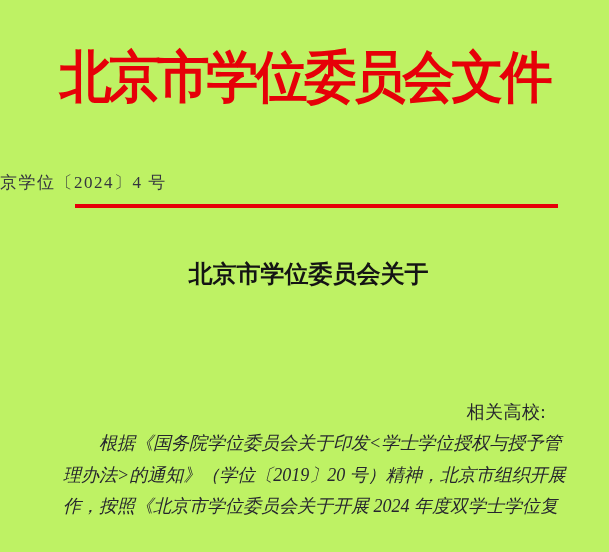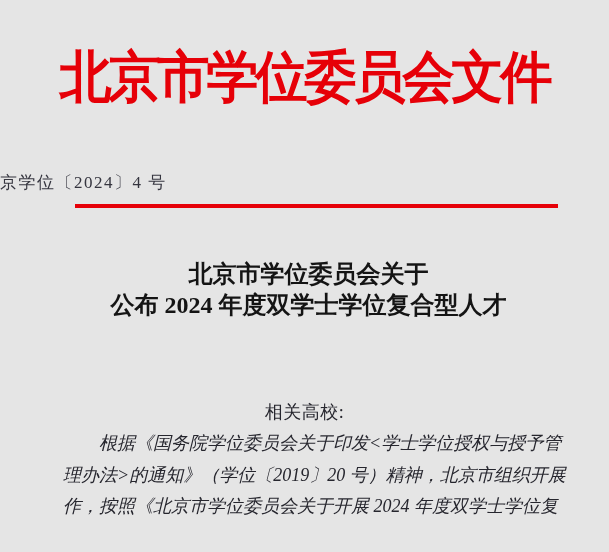--- a/index.html
+++ b/index.html
@@ -8,21 +8,21 @@
     width: 609px;
     height: 552px;
     background: #ffffff;
     overflow: hidden;
     font-family: "Liberation Serif", "DejaVu Serif", serif;
   }
   .page {
     position: relative;
     width: 609px;
     height: 552px;
-    background: #e5e5e5;
+    background: #bef264;
   }
   
   .red-header {
     position: absolute;
     top: 46px;
     left: 0;
     right: 0;
     text-align: center;
     color: #e60008;
     font-size: 52px;
@@ -74,21 +74,21 @@
   .doc-body {
     position: absolute;
     top: 397px;
     left: 63px;
     width: 483px;
     color: #26262e;
     font-size: 18px;
     line-height: 31.3px;
   }
   .salutation {
-    text-align: center;
+    text-align: right;
     letter-spacing: 0.5px;
     white-space: nowrap;
   }
   .body-line {
     text-align: justify;
     text-align-last: justify;
     text-justify: inter-character;
     white-space: nowrap;
     font-style: italic;
   }
@@ -102,21 +102,20 @@
 <div class="page">
 
   <div class="red-header">北京市学位委员会文件</div>
 
   <div class="doc-number">京学位〔2024〕4 号</div>
 
   <div class="red-divider"></div>
 
   <div class="doc-title">
     <div class="t-line">北京市学位委员会关于</div>
-    <div class="t-line">公布 2024 年度双学士学位复合型人才</div>
   </div>
 
   <div class="doc-body">
     <div class="salutation">相关高校:</div>
     <div class="body-line indent">根据《国务院学位委员会关于印发&lt;学士学位授权与授予管</div>
     <div class="body-line">理办法&gt;的通知》（学位〔2019〕20 号）精神，北京市组织开展</div>
     <div class="body-line">作，按照《北京市学位委员会关于开展 2024 年度双学士学位复</div>
   </div>
 
 </div>

